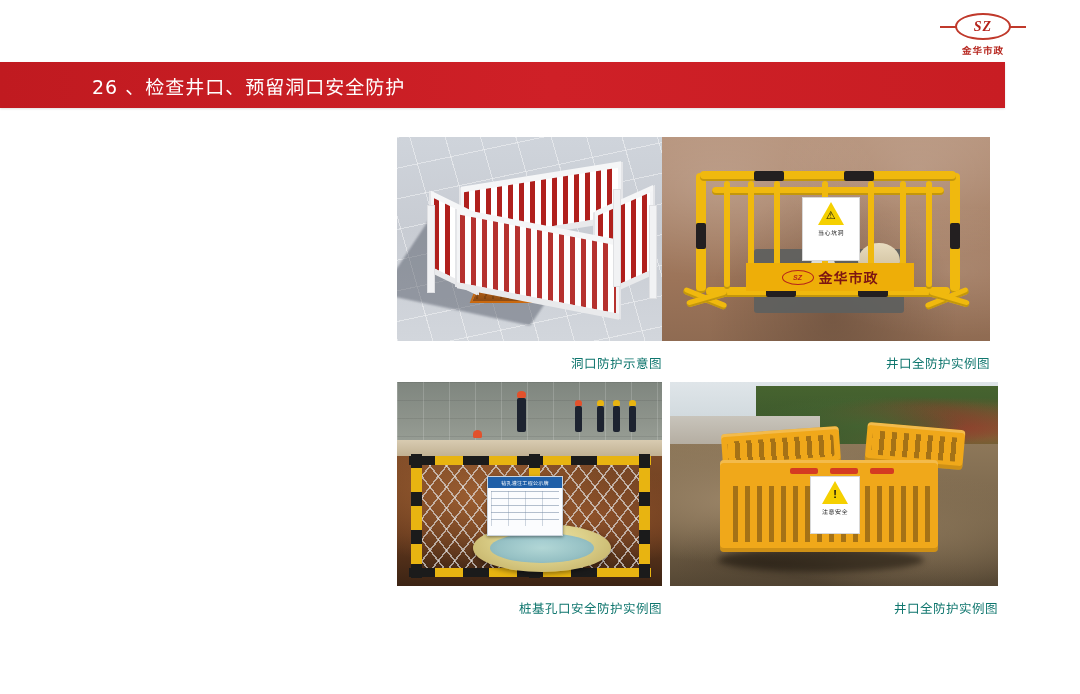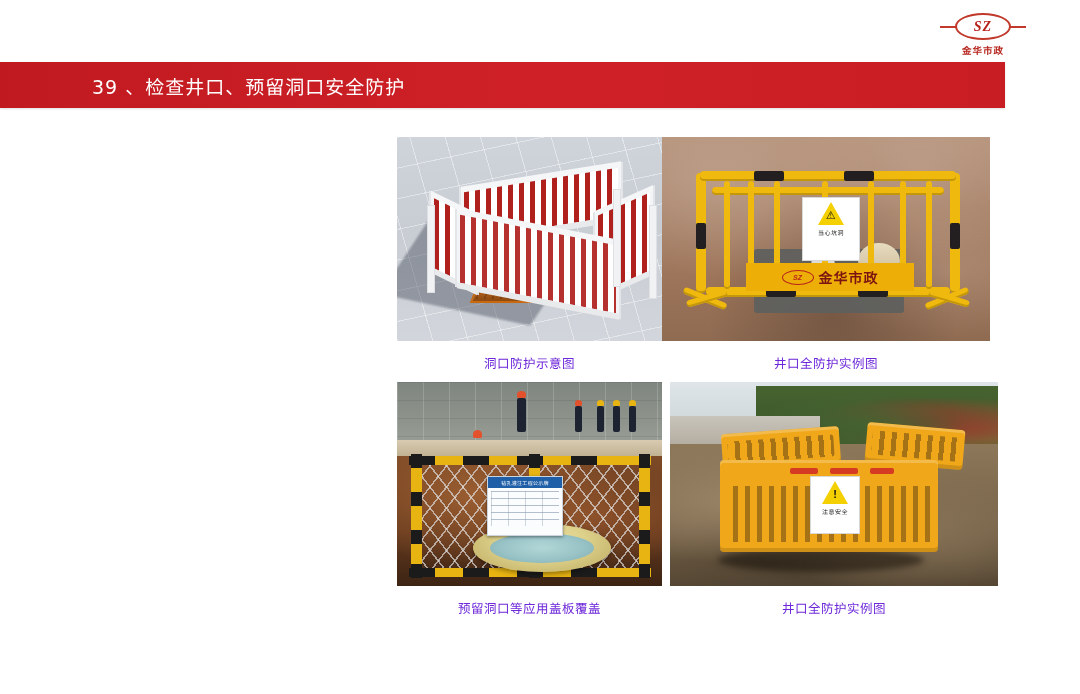--- a/index.html
+++ b/index.html
@@ -54,21 +54,21 @@
 
   
   .grid{position:absolute;left:397px;top:137px;width:601px;}
   .grid-row{display:flex;}
   .grid-row + .grid-row{margin-top:8px;}
   .fig{display:flex;flex-direction:column;}
   .fig.left{width:265px;margin-right:8px;}
   .fig.right{width:328px;}
   .fig-img{width:100%;height:204px;position:relative;overflow:hidden;background:#ddd;}
   .fig-cap{
-    text-align:center;font-size:12.5px;color:#6d28d9;padding-top:12px;padding-bottom:2px;
+    text-align:right;font-size:12.5px;color:#0f766e;padding-top:12px;padding-bottom:2px;
     font-family:"DejaVu Sans",sans-serif;letter-spacing:.5px;
   }
   .fig.left .fig-cap{padding-left:0;}
 
   
   .scene1{background:linear-gradient(180deg,#cfd4db 0%,#c8ccd3 45%,#d2d6dc 100%);}
   .scene1 .floor{position:absolute;inset:0;
     background-image:
       repeating-linear-gradient(74deg,rgba(255,255,255,.55) 0 1px,transparent 1px 34px),
       repeating-linear-gradient(168deg,rgba(255,255,255,.5) 0 1px,transparent 1px 30px);
@@ -282,21 +282,21 @@
 
   <div class="logo">
     <div class="logo-mark">
       <span class="bar"></span>
       <span class="ellipse">SZ</span>
     </div>
     <div class="logo-text">金华市政</div>
   </div>
 
   <div class="banner">
-    <div class="banner-title">39 、检查井口、预留洞口安全防护</div>
+    <div class="banner-title">26 、检查井口、预留洞口安全防护</div>
   </div>
 
 
   <div class="grid">
 
     <div class="grid-row">
 
       <figure class="fig left" style="margin:0;">
         <div class="fig-img scene1">
           <div class="floor"></div>
@@ -437,21 +437,21 @@
           </div>
 
           <div class="cover"></div>
 
           <div class="infoboard">
             <div class="ib-head">钻孔灌注工程公示牌</div>
             <div class="ib-rows"></div>
             <div class="ib-foot">&nbsp;</div>
           </div>
         </div>
-        <figcaption class="fig-cap">预留洞口等应用盖板覆盖</figcaption>
+        <figcaption class="fig-cap">桩基孔口安全防护实例图</figcaption>
       </figure>
 
       <figure class="fig right" style="margin:0;">
         <div class="fig-img scene4">
           <div class="sky"></div>
           <div class="trees"></div>
           <div class="road"></div>
           <div class="soil"></div>
           <div class="shadowline"></div>
 

